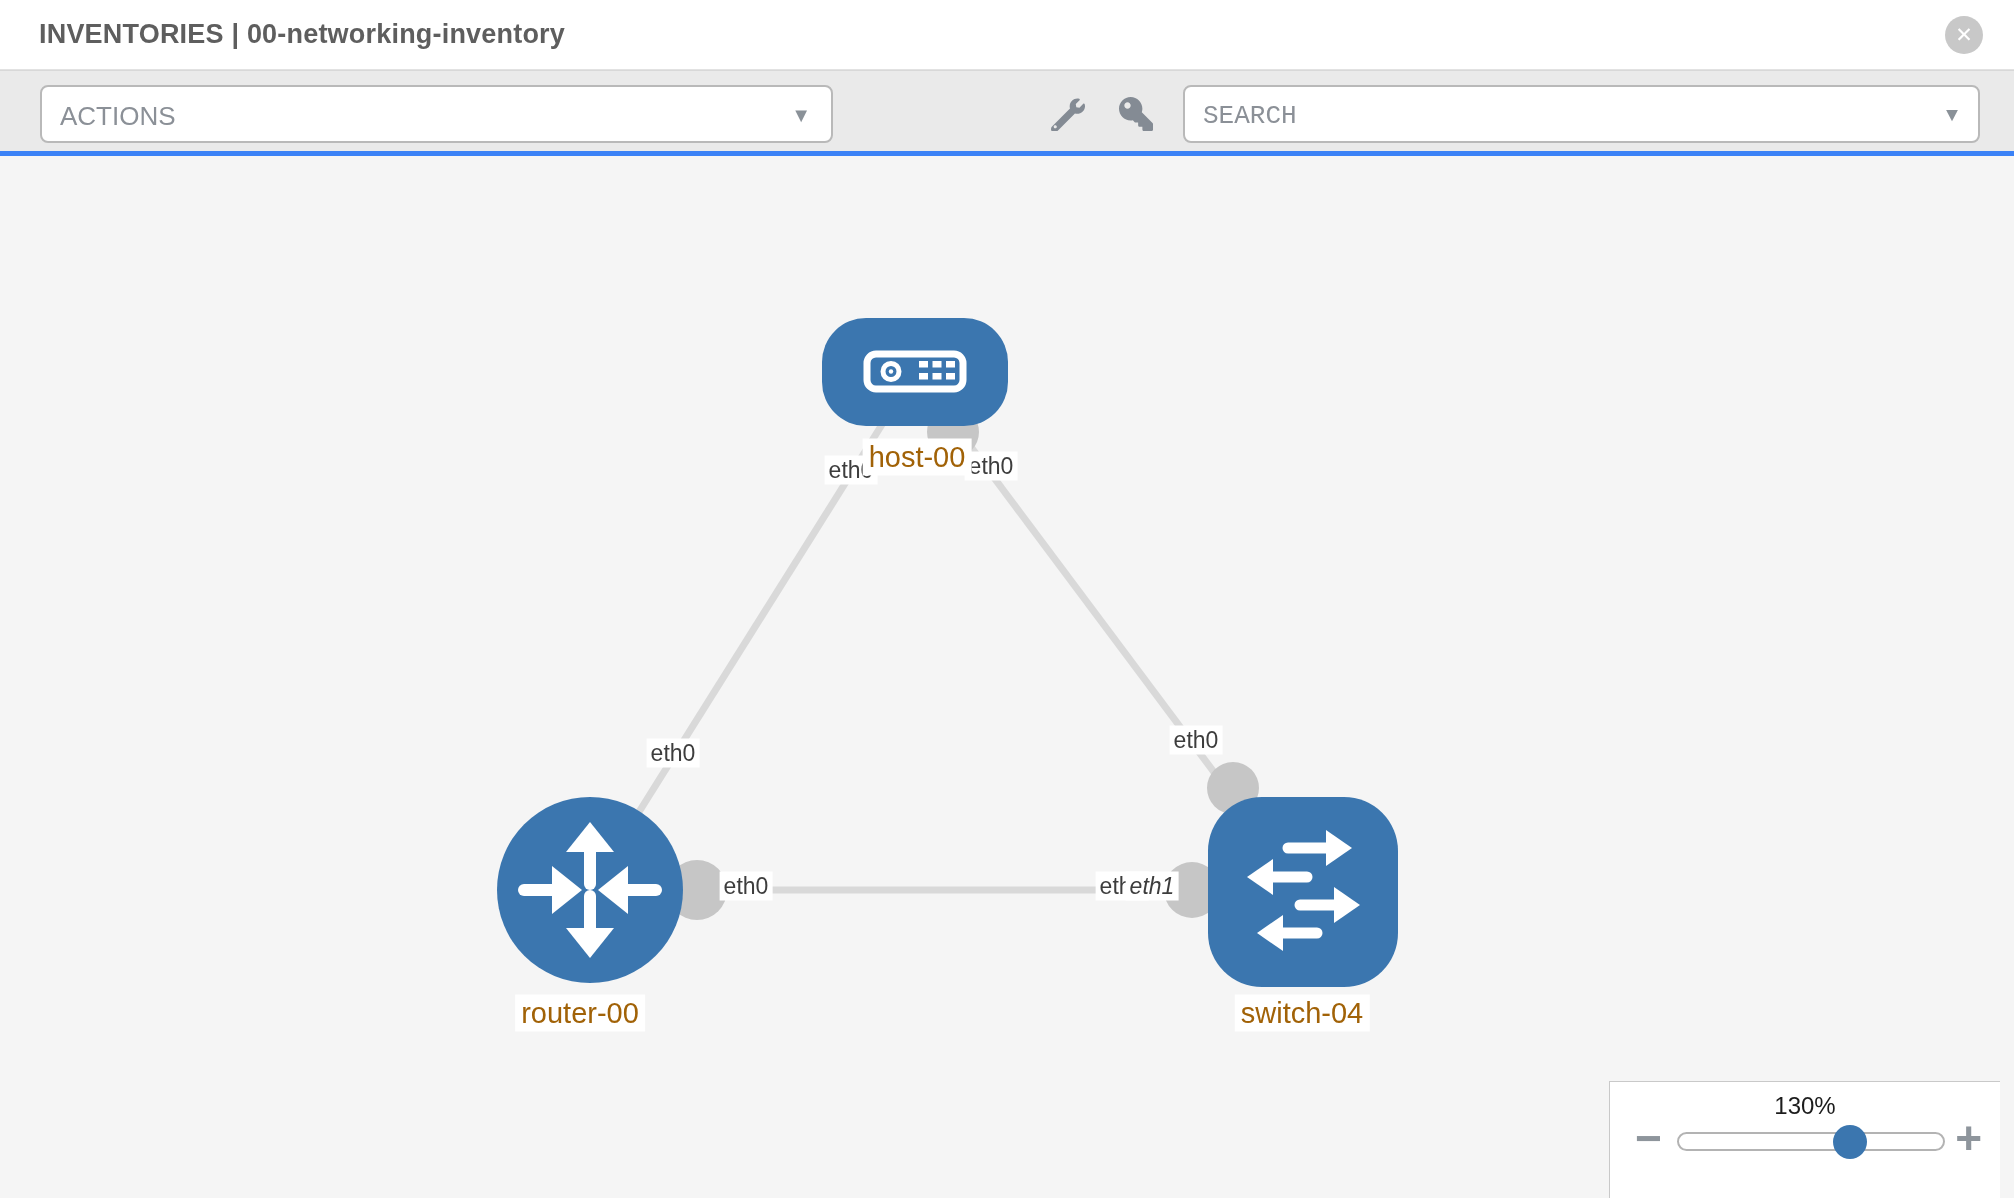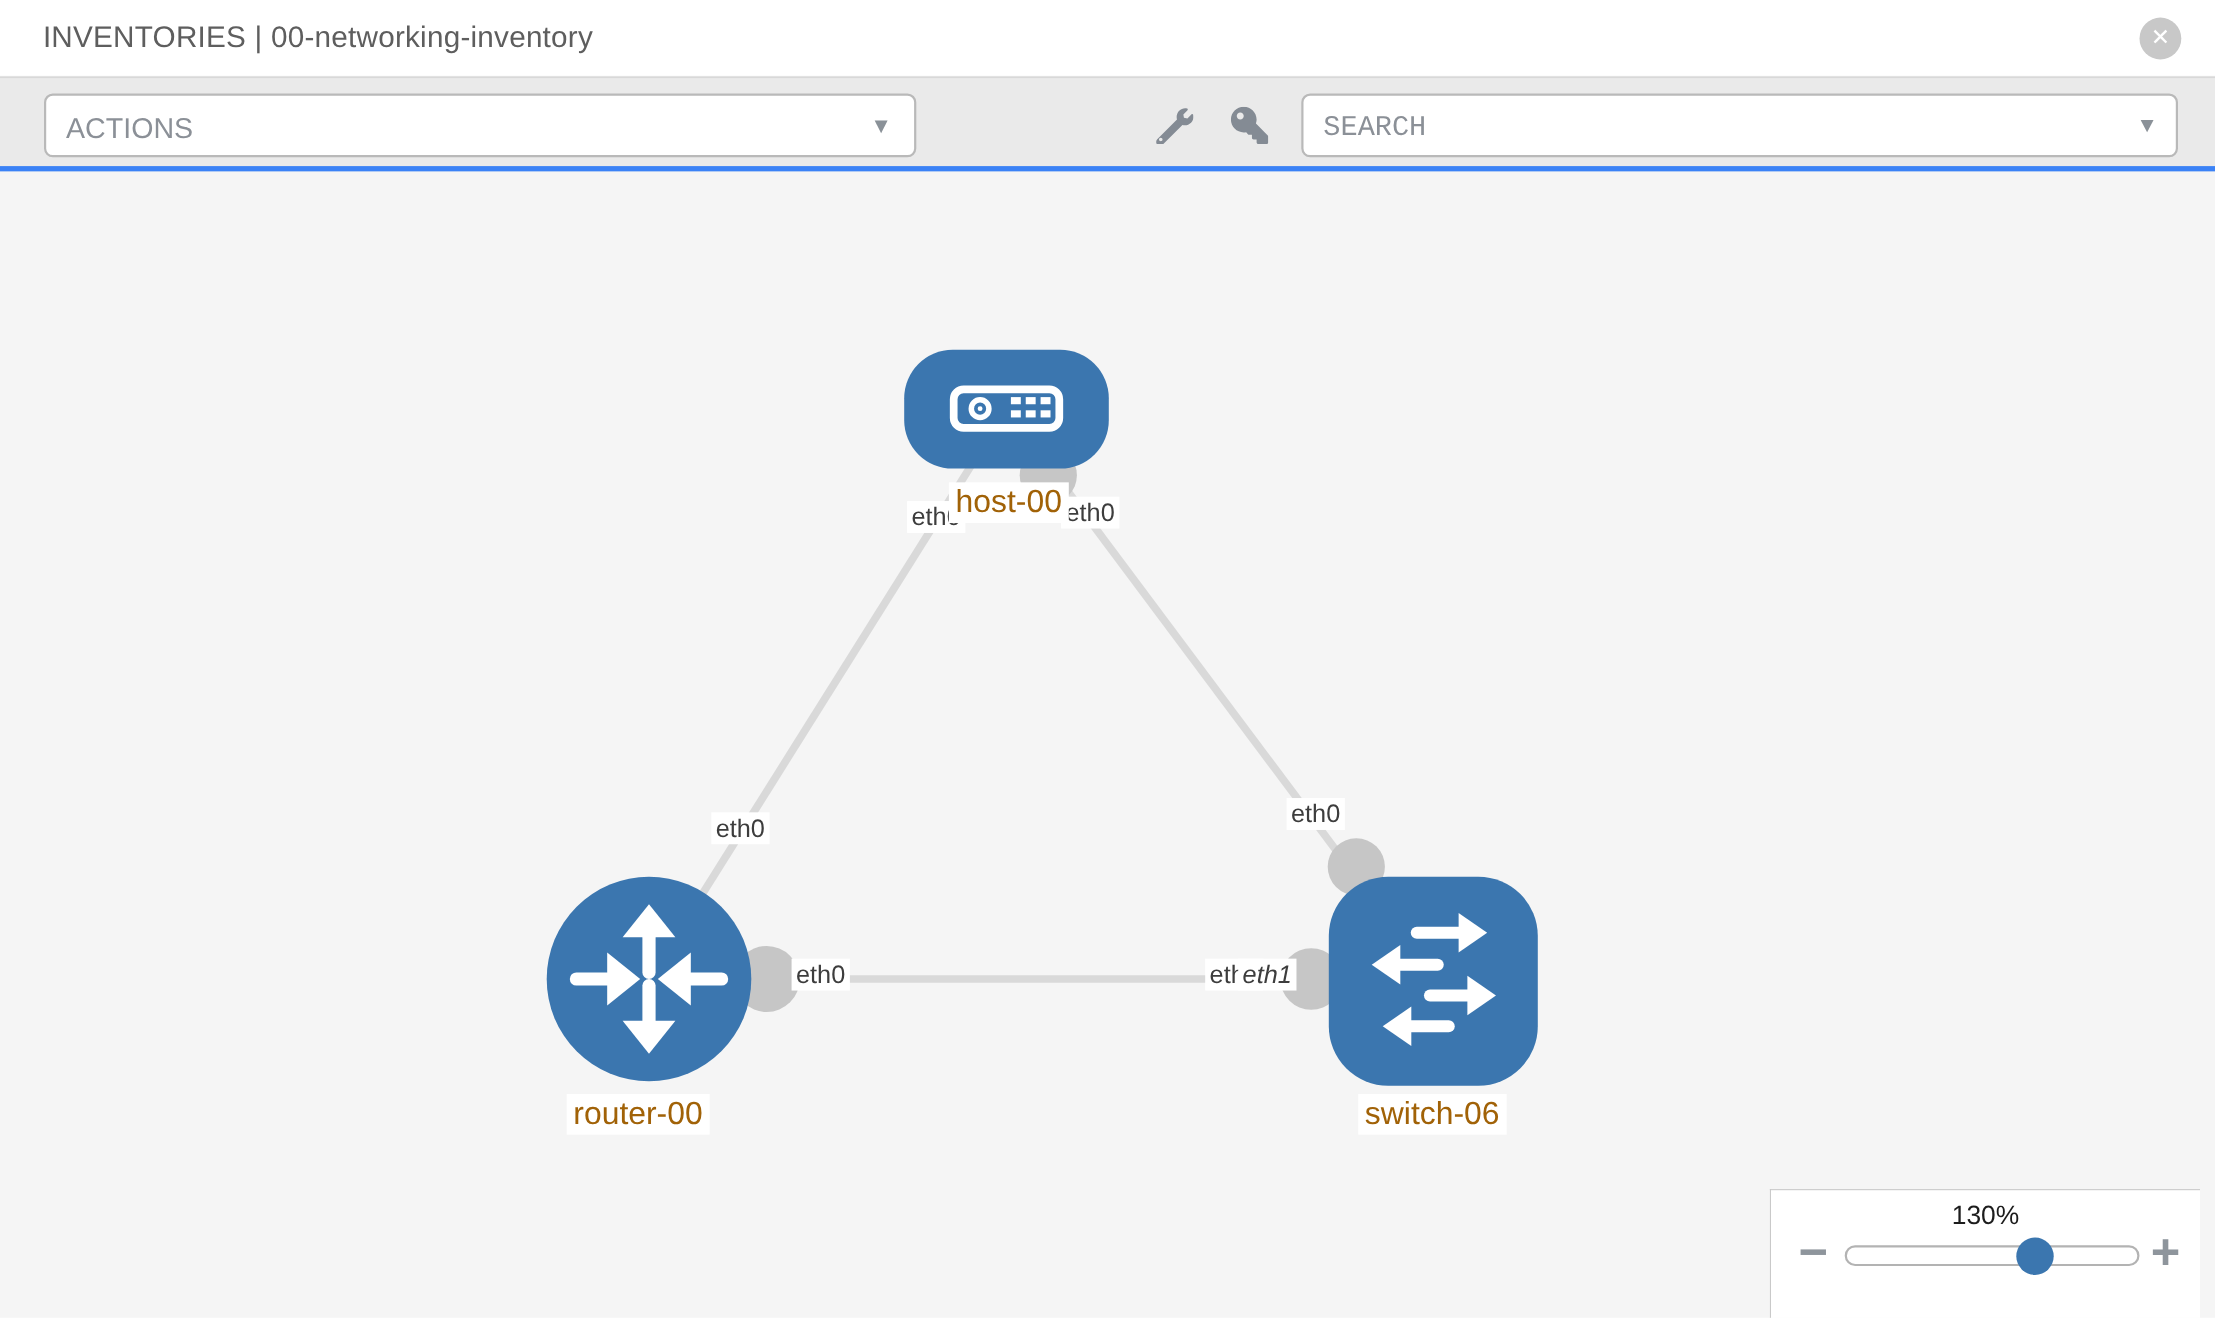--- a/index.html
+++ b/index.html
@@ -1,21 +1,21 @@
 <!DOCTYPE html>
 <html><head>
 <meta charset="utf-8">
 <style>
   * { margin:0; padding:0; box-sizing:border-box; }
   html,body { width:2014px; height:1200px; overflow:hidden;
     font-family:"Liberation Sans","DejaVu Sans",sans-serif; background:#fff; }
 
   
   .header { position:relative; height:70px; background:#fff; border-bottom:1px solid #e2e2e2; }
-  .header-title { position:absolute; left:39px; top:19px; font-size:27px; font-weight:normal; color:#5e5e5e; letter-spacing:.2px; }
+  .header-title { position:absolute; left:39px; top:19px; font-size:27px; font-weight:bold; color:#5e5e5e; letter-spacing:.2px; }
   .close-btn { position:absolute; right:31px; top:16px; width:38px; height:38px; border-radius:50%;
     background:#c8c8c8; color:#fff; font-size:21px; font-weight:bold; line-height:38px; text-align:center; cursor:pointer; }
 
   
   .toolbar { position:relative; height:86px; background:#eaeaea; border-top:1px solid #d8d8d8; border-bottom:5px solid #3b82f6; }
   .select-box { position:absolute; top:14px; height:58px; background:#fff; border:2px solid #b9b9b9; border-radius:8px; }
   .select-box .sel-label { position:absolute; left:18px; top:14px; font-size:26px; color:#8b9097; }
   .select-box .caret { position:absolute; right:20px; top:17px; font-size:20px; color:#8a9198; }
   .actions-box { left:40px; width:793px; }
   .search-box  { left:1183px; width:797px;font-family:Liberation Mono, monospace; }
@@ -142,21 +142,21 @@
   <div class="iface-label" style="left:851px; top:314px;">eth0</div>
   <div class="iface-label" style="left:991px; top:310px;">eth0</div>
   <div class="iface-label" style="left:673px; top:597px;">eth0</div>
   <div class="iface-label" style="left:1196px; top:584px;">eth0</div>
   <div class="iface-label" style="left:746px; top:730px;">eth0</div>
   <div class="iface-label" style="left:1122px; top:730px;">eth0</div>
   <div class="iface-label" style="left:1152px; top:730px;font-style:italic;">eth1</div>
 
   <div class="node-label" style="left:917px; top:301px;">host-00</div>
   <div class="node-label" style="left:580px; top:857px;">router-00</div>
-  <div class="node-label" style="left:1302px; top:857px;">switch-06</div>
+  <div class="node-label" style="left:1302px; top:857px;">switch-04</div>
 
   <div class="zoom-panel">
     <div class="zoom-level">130%</div>
     <div class="zoom-minus">−</div>
     <div class="zoom-track">
       <div class="zoom-thumb"></div>
     </div>
     <div class="zoom-plus">+</div>
   </div>
 </div>

